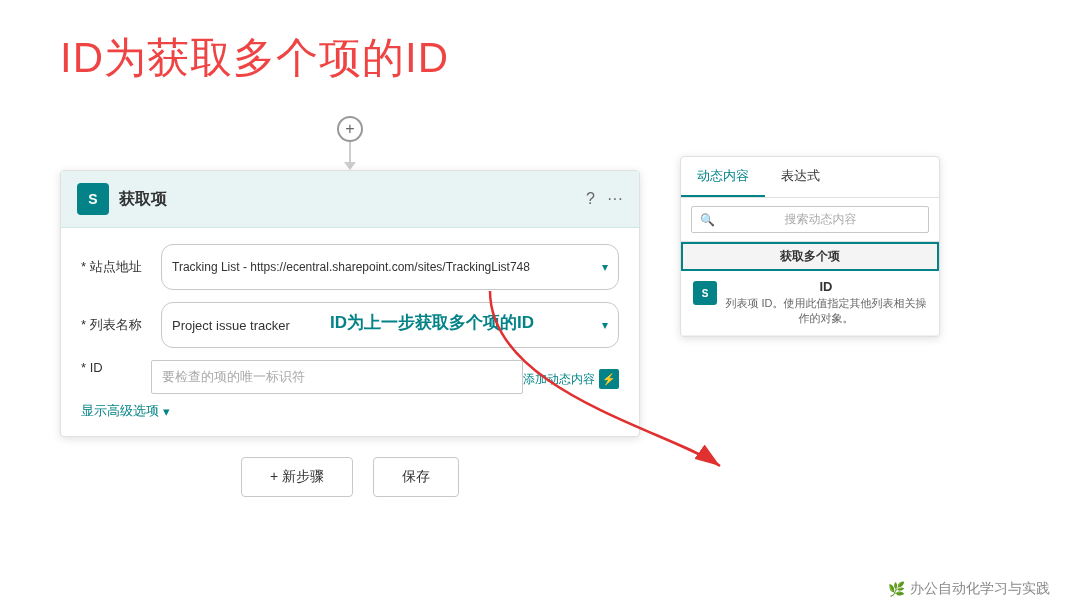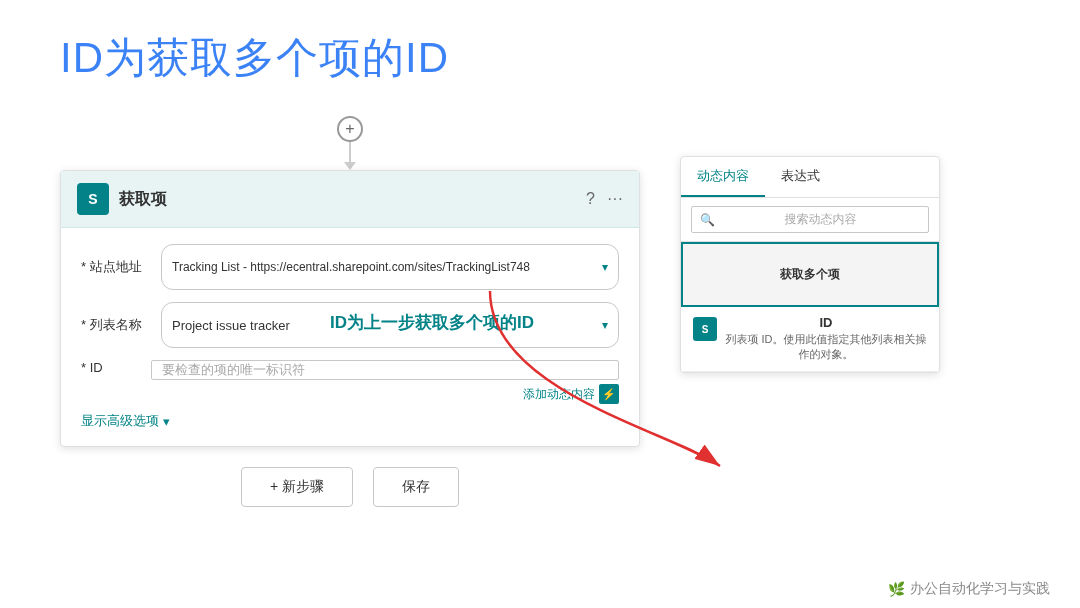--- a/index.html
+++ b/index.html
@@ -16,21 +16,21 @@
       width: 1080px;
       height: 608px;
       background: #ffffff;
       position: relative;
       padding: 30px 60px;
     }
 
     .main-title {
       font-size: 42px;
       font-weight: 300;
-      color: #3b82f6;
+      color: #ef4444;
       margin-bottom: 30px;
       letter-spacing: 1px;
     }
 
     .content-area {
       display: flex;
       align-items: flex-start;
       gap: 0;
       position: relative;
     }
@@ -200,21 +200,20 @@
 
     .id-row {
       display: flex;
       align-items: flex-start;
       margin-bottom: 8px;
     }
 
     .id-input-area {
       flex: 1;
       display: flex;
-      flex-direction: column;
     }
 
     .id-add-dynamic {
       display: flex;
       justify-content: flex-end;
       align-items: center;
       gap: 4px;
       margin-top: 4px;
     }
 
@@ -307,21 +306,21 @@
     }
 
     .search-input-text {
       font-size: 12px;
       color: #aaa;
       flex: 1;
     }
 
     .section-header {
       background: #f4f4f4;
-      padding: 22px 12px;
+      padding: 4px 12px;
       font-size: 12px;
       color: #333;
       font-weight: 600;
       border: 2px solid #038387;
     }
 
     .dynamic-item {
       padding: 8px 12px;
       display: flex;
       align-items: flex-start;

